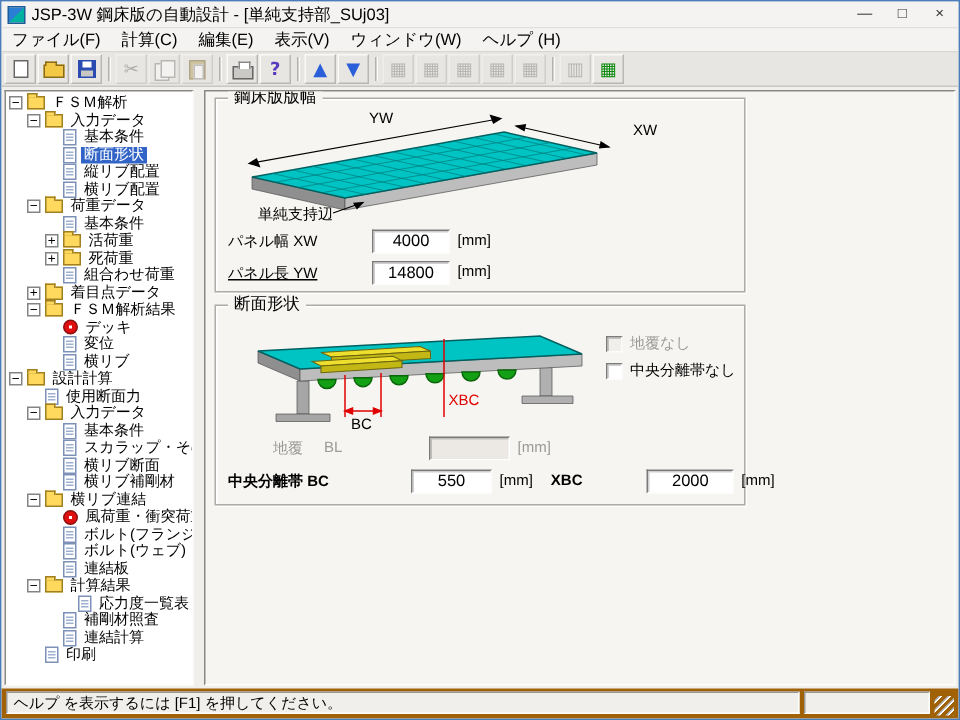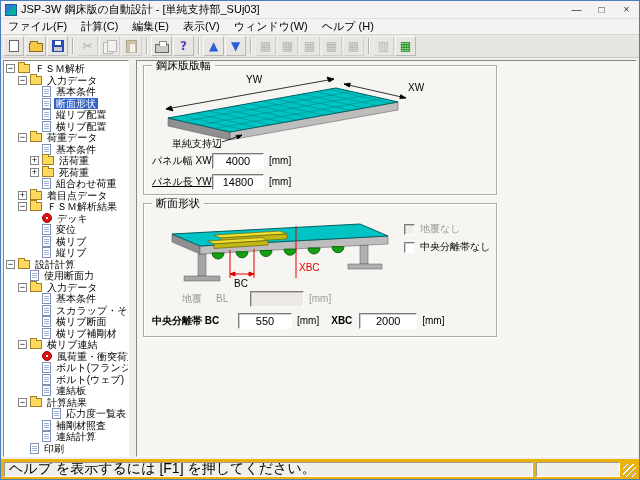--- a/index.html
+++ b/index.html
@@ -57,32 +57,32 @@
   .i-red::before{content:"";position:absolute;left:3px;top:3px;width:2px;height:2px;background:#fff;}
   .tlabel{padding:0 2px;}
   .trow.sel .tlabel{background:#3264c8;color:#fff;}
   
   .groupbox{position:absolute;border:1px solid #aeaca7;box-shadow:inset 1px 1px 0 #ffffff,1px 1px 0 #ffffff;}
   .gtitle{position:absolute;top:-8px;left:8px;background:#f6f5f2;padding:0 4px;font-size:11px;line-height:14px;white-space:nowrap;}
   .frow{position:absolute;display:flex;align-items:center;font-size:11px;height:17px;}
   .flabel{white-space:nowrap;font-size:10px;}
   .bold{font-weight:bold;}
   .gray{color:#9c9a96;}
-  .tinput{height:16px;border:1px solid;border-color:#7b7b7b #fdfdfd #fdfdfd #7b7b7b;box-shadow:inset 1px 1px 0 rgba(64,64,64,.25);background:#fff;font-size:11px;text-align:center;padding:0;font-family:inherit;}
+  .tinput{height:16px;border:1px solid;border-color:#7b7b7b #fdfdfd #fdfdfd #7b7b7b;box-shadow:inset 1px 1px 0 rgba(64,64,64,.25);background:#fff;font-size:11px;text-align:center;padding:0;font-family:inherit;margin-left:36px;}
   .tinput:disabled{background:#ece9e4;}
   .funit{margin-left:5px;font-size:10px;}
   .cbrow{position:absolute;display:flex;align-items:center;gap:5px;font-size:10px;white-space:nowrap;}
   .cbox{width:11px;height:11px;background:#fff;border:1px solid;border-color:#7b7b7b #fdfdfd #fdfdfd #7b7b7b;box-shadow:inset 1px 1px 0 rgba(64,64,64,.25);}
   .cbrow.dis{color:#9c9a96;}
   .cbrow.dis .cbox{background:#f0efec;}
   .diagram{position:absolute;}
   .dlabel{position:absolute;font-size:10px;line-height:11px;white-space:nowrap;}
   .red{color:#e00000;}
   
-  .statusbar{height:20px;flex:0 0 auto;display:flex;align-items:center;gap:3px;padding:2px 3px;background:#eab308;font-size:14px;}
+  .statusbar{height:20px;flex:0 0 auto;display:flex;gap:3px;padding:2px 3px;background:#a16207;font-size:10px;}
   .spanel{height:15px;border:1px solid;border-color:#9a9894 #fdfdfd #fdfdfd #9a9894;display:flex;align-items:center;padding:0 4px;background:#f0efec;white-space:nowrap;overflow:hidden;}
   .spanel.main{flex:1;}
   .spanel.s2{width:84px;flex:0 0 auto;}
   .grip{width:13px;height:13px;align-self:flex-end;flex:0 0 auto;background:repeating-linear-gradient(135deg,transparent 0 2px,#b0aeaa 2px 3px,#ffffff 3px 4px);}
 </style>
 </head>
 <body>
 
 <div class="win">
 
@@ -239,25 +239,20 @@
         </div>
         <div class="trow" style="padding-left: 26px;">
           <span class="exp none"></span>
           <span class="tico i-doc"></span>
           <span class="tlabel">変位</span>
         </div>
         <div class="trow" style="padding-left: 26px;">
           <span class="exp none"></span>
           <span class="tico i-doc"></span>
           <span class="tlabel">横リブ</span>
-        </div>
-        <div class="trow" style="padding-left: 26px;">
-          <span class="exp none"></span>
-          <span class="tico i-doc"></span>
-          <span class="tlabel">縦リブ</span>
         </div>
         <div class="trow" style="padding-left: 2px;">
           <span class="exp">−</span>
           <span class="tico i-folder"></span>
           <span class="tlabel">設計計算</span>
         </div>
         <div class="trow" style="padding-left: 14px;">
           <span class="exp none"></span>
           <span class="tico i-doc"></span>
           <span class="tlabel">使用断面力</span>
@@ -383,21 +378,21 @@
               <polygon points="186,8 191.4,11 192.3,7.1"></polygon>
                 <polygon points="248,22 241.8,22.6 242.7,18.7"></polygon>
             </g>
 
             <g stroke="#000" stroke-width="0.8" fill="#000">
               <line x1="64" y1="66" x2="84" y2="59"></line>
               <polygon points="84,59 78,59.5 80,63"></polygon>
             </g>
           </svg>
           <span class="dlabel" style="left:88px;top:-2px;">YW</span>
-          <span class="dlabel" style="left:250px;top:6px;">XW</span>
+          <span class="dlabel" style="left:264px;top:6px;">XW</span>
           <span class="dlabel" style="left:14px;top:62px;">単純支持辺</span>
         </div>
 
         <div class="frow" style="left:8px;top:86px;">
           <span class="flabel" style="width:60px;">パネル幅  XW</span>
           <input class="tinput" style="width: 52px;" value="4000">
           <span class="funit">[mm]</span>
         </div>
         <div class="frow" style="left:8px;top:107px;">
           <span class="flabel" style="width:60px;text-decoration:underline;">パネル長  YW</span>

